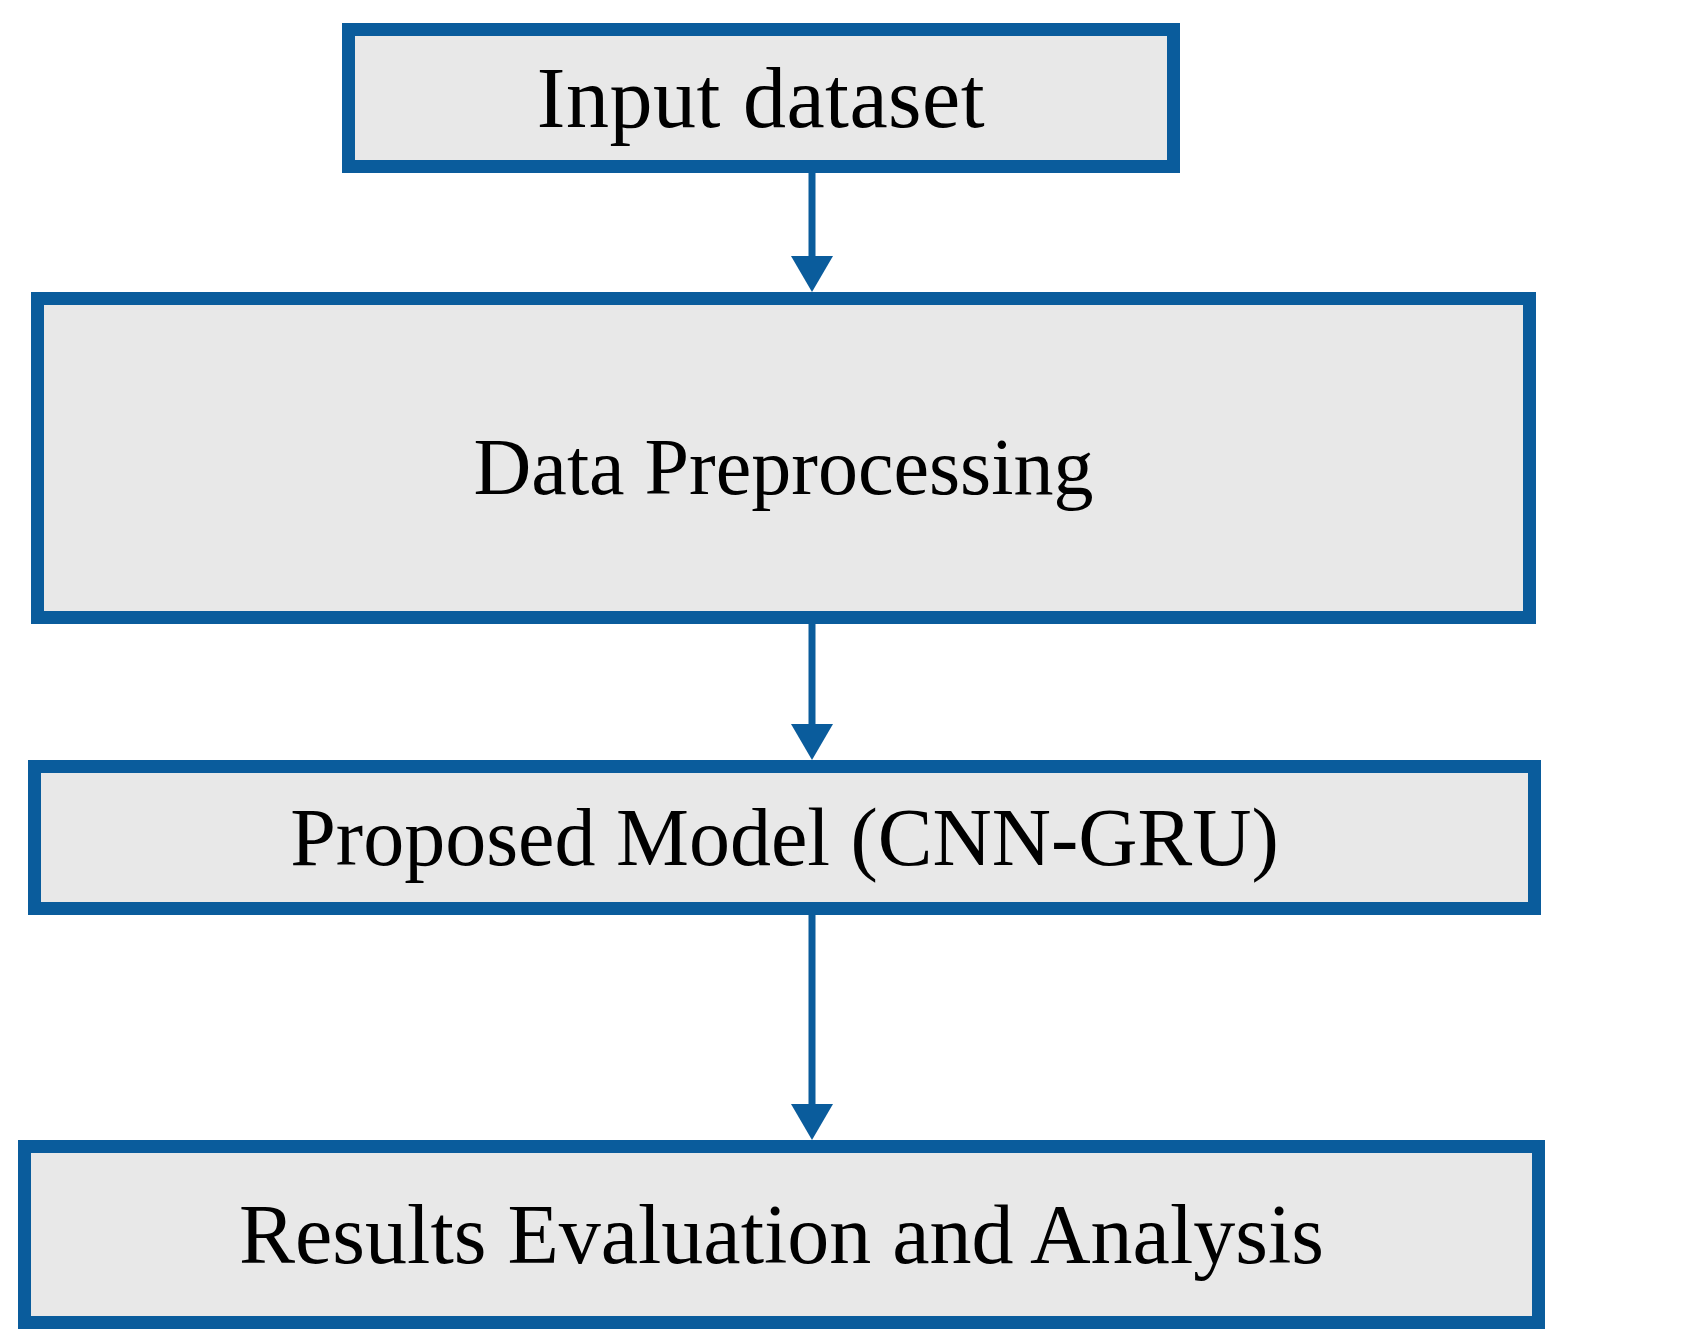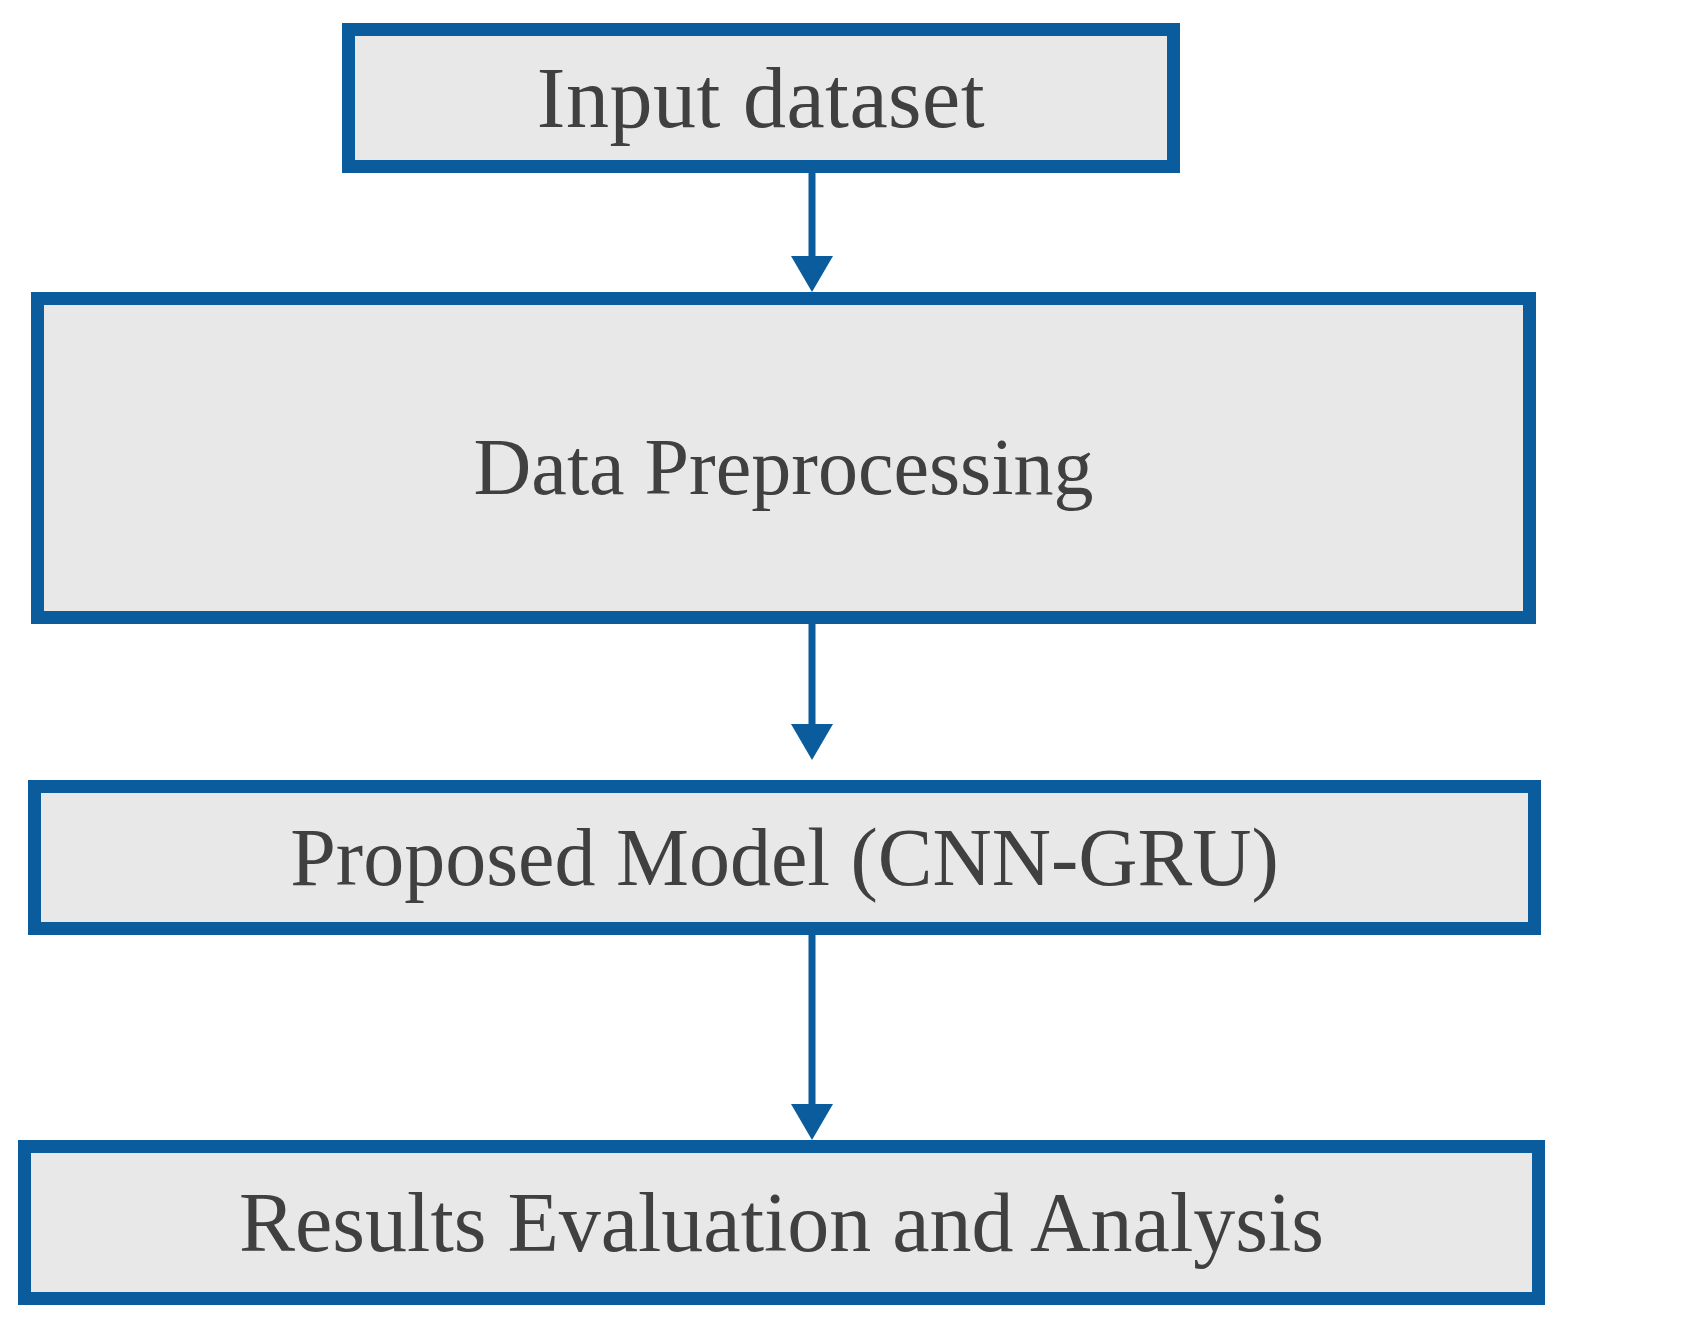--- a/index.html
+++ b/index.html
@@ -22,21 +22,21 @@
     position: absolute;
     box-sizing: border-box;
     background: #e8e8e8;
     border-style: solid;
     border-color: #0a5c9c;
     display: flex;
     flex-direction: column;
     align-items: center;
     justify-content: center;
     text-align: center;
-    color: #404040;
+    color: #000000;
     line-height: 1.0;
   }
   .node-title {
     display: block;
     white-space: nowrap;
   }
   .node-sub {
     display: block;
     line-height: 1.18;
   }
@@ -72,32 +72,31 @@
     max-width: 1420px;
   }
 
   
   #node-proposed-model {
     left: 28px;
     top: 760px;
     width: 1513px;
     height: 155px;
     border-width: 13px;
-    margin-top: 20px;
   }
   #node-proposed-model .node-title {
     font-size: 82px;
   }
 
   
   #node-results-evaluation {
     left: 18px;
     top: 1140px;
     width: 1527px;
-    height: 165px;
+    height: 189px;
     border-width: 13px;
   }
   #node-results-evaluation .node-title {
     font-size: 84px;
   }
 
   
   .arrow {
     position: absolute;
     left: 0;

